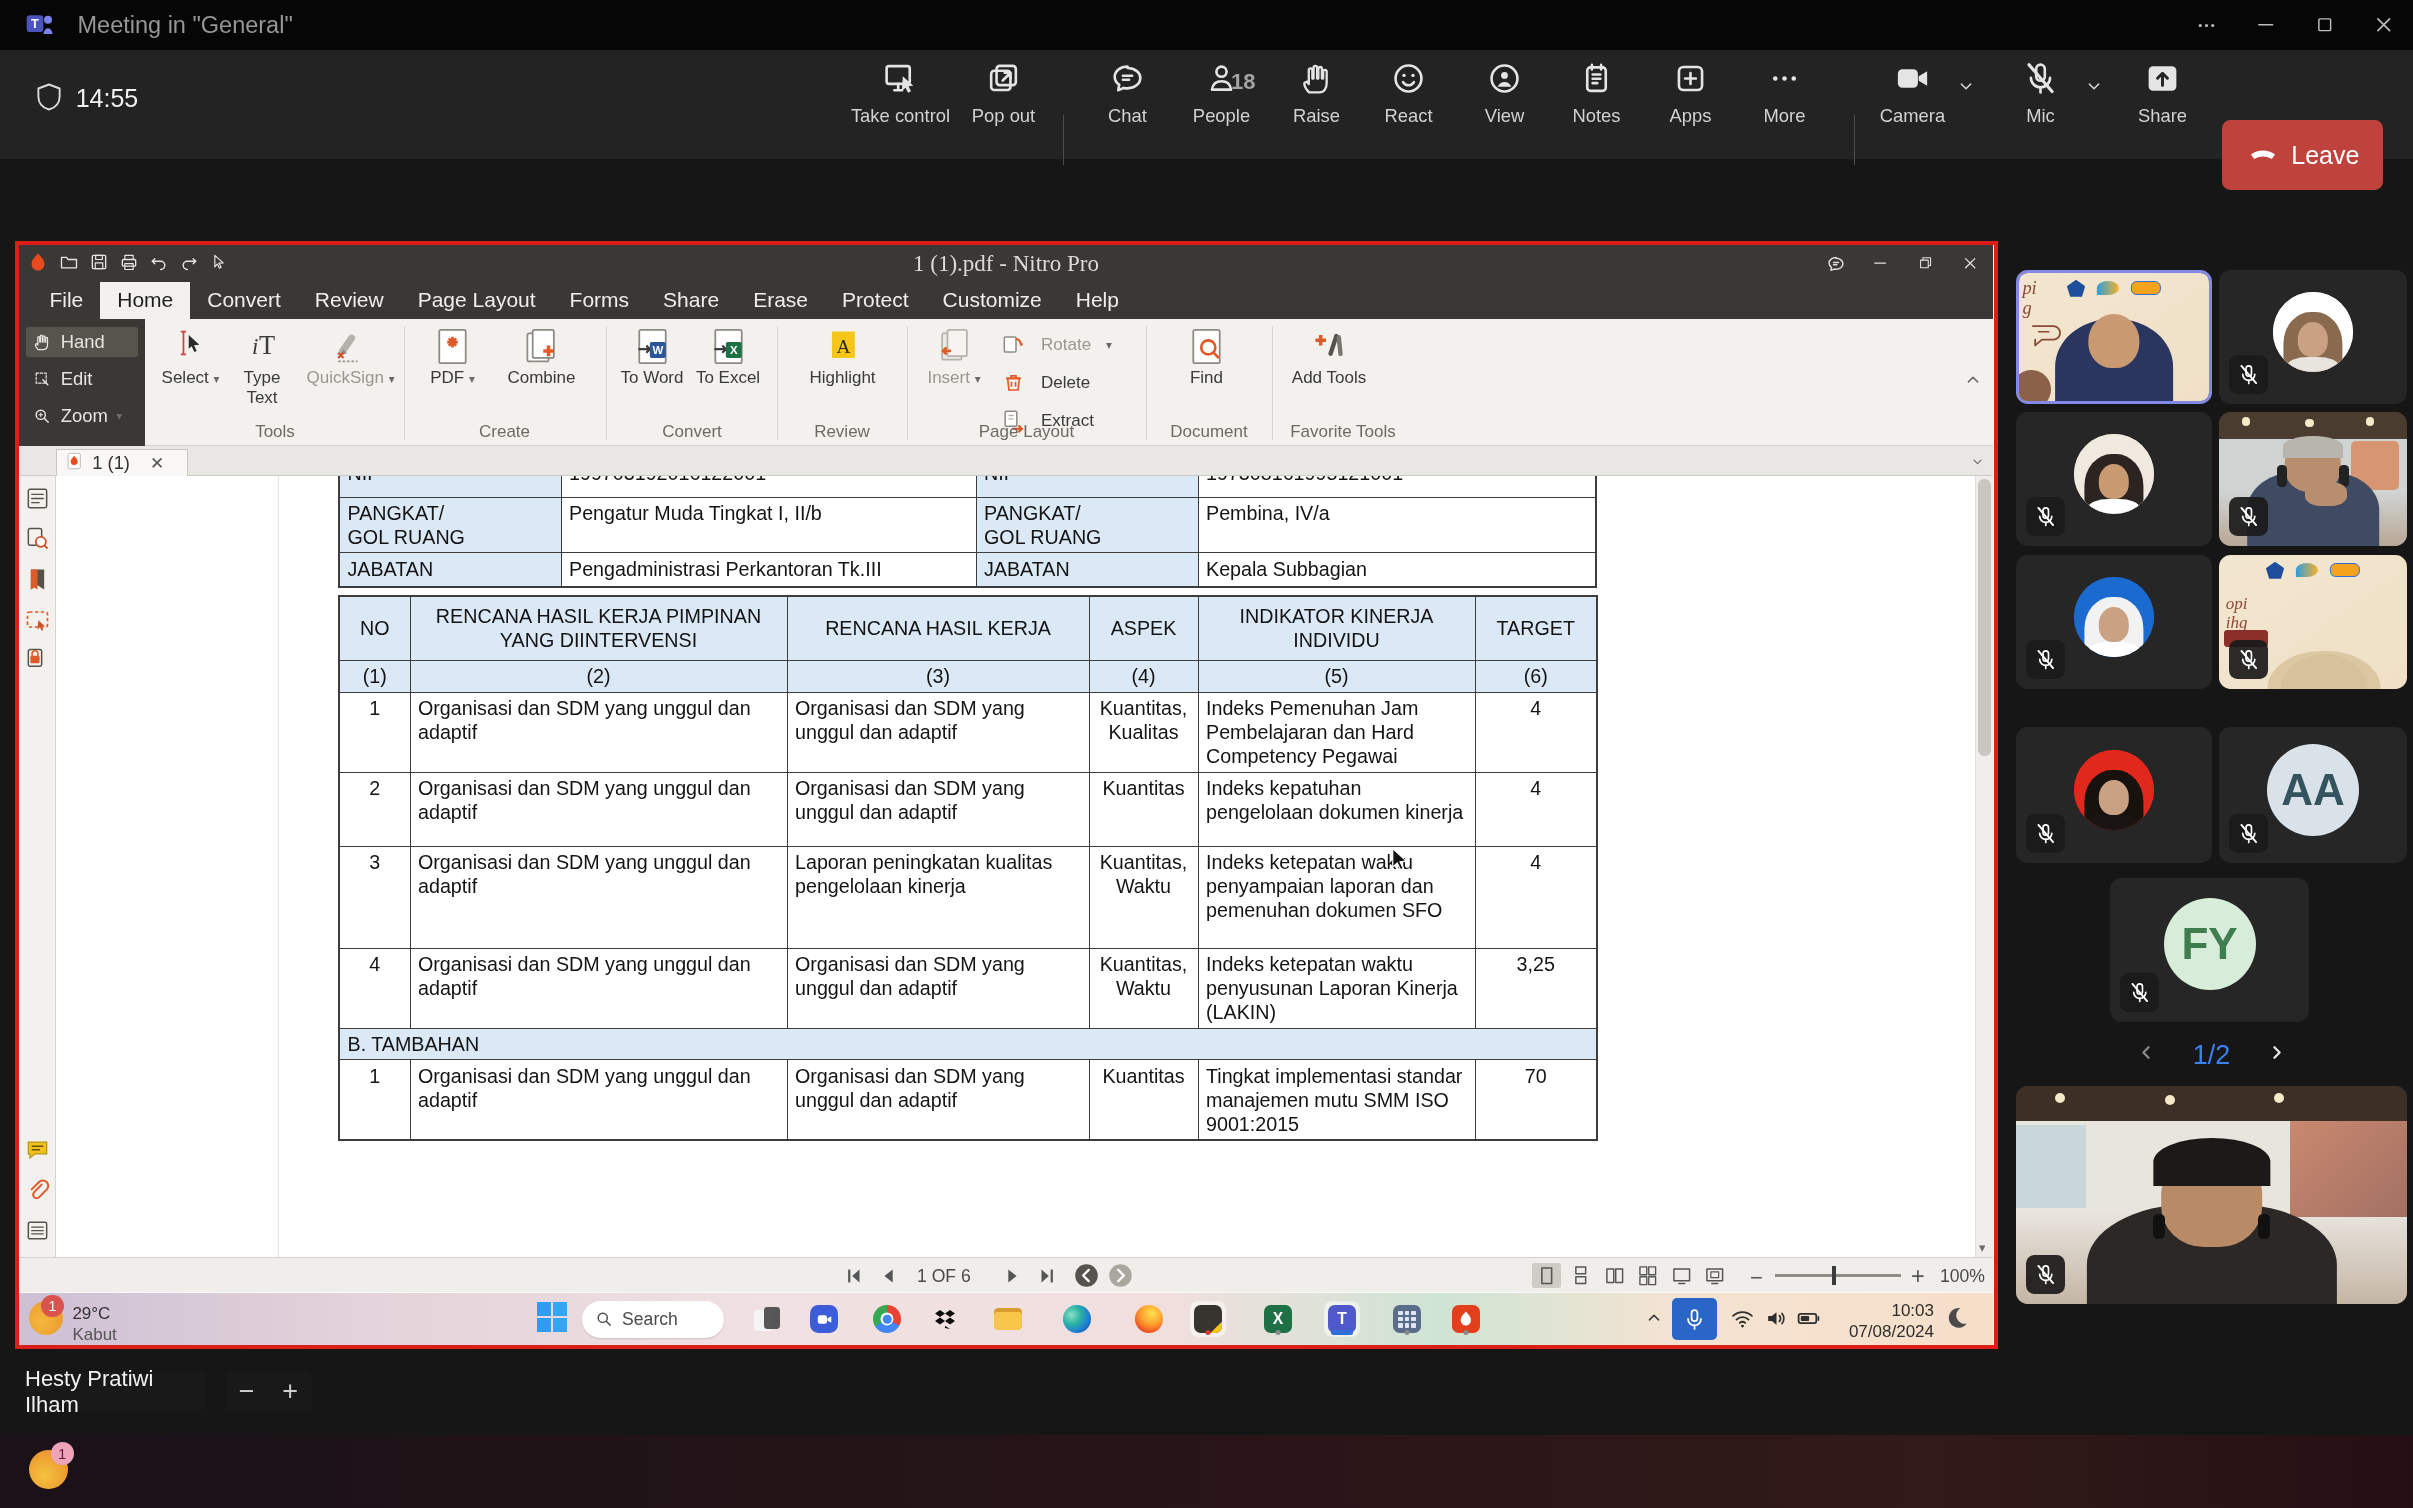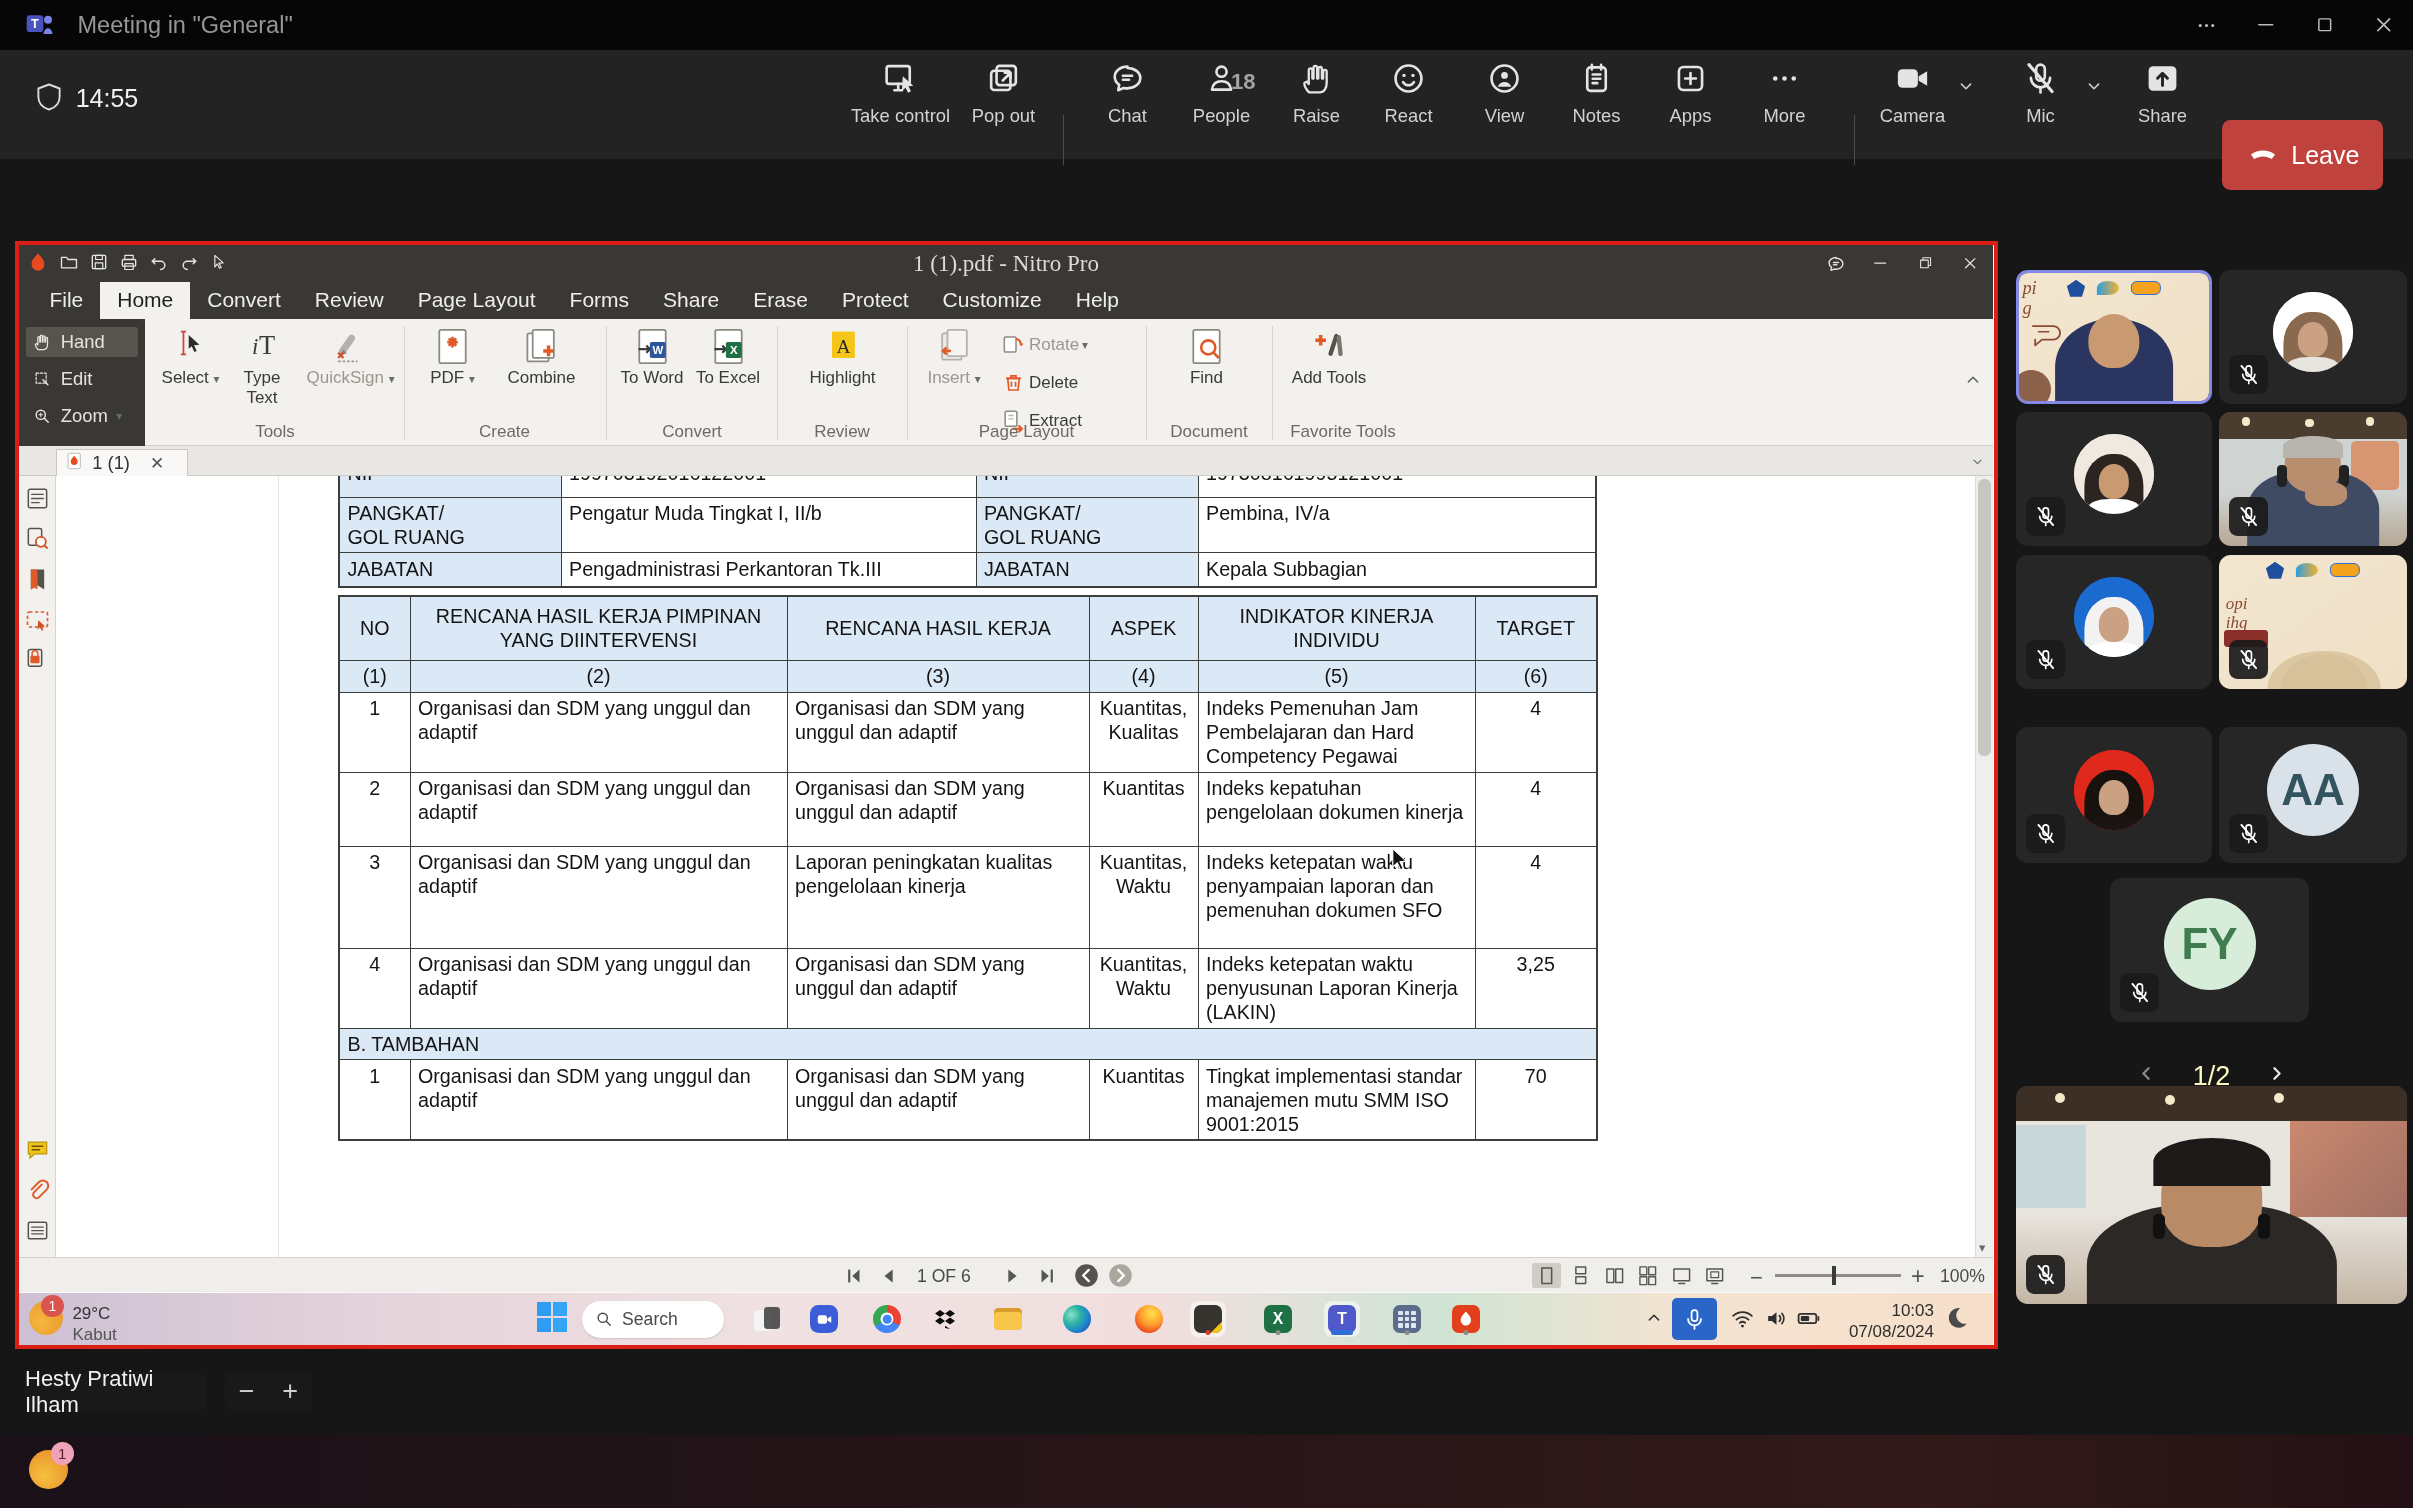--- a/index.html
+++ b/index.html
@@ -26,21 +26,21 @@
   .mtab{color:#efeeec;font-size:21px;padding:6.7px 17px;white-space:nowrap;}
   .mtab.active{background:#f3f1ee;color:#1e1e1e;}
   #n-ribbon{left:0;top:74px;width:1974px;height:127px;background:#f3f1ee;border-bottom:0.8px solid #d5d2cd;box-sizing:border-box;}
   #n-sidepanel{position:absolute;left:0;top:0;width:126px;height:127px;background:#3a3835;}
   .sptool{position:absolute;left:6.7px;width:112px;height:30px;display:flex;align-items:center;gap:8.4px;color:#e6e4e0;font-size:18.4px;padding-left:6.7px;box-sizing:border-box;border-radius:2.5px;}
   .sptool.active{background:#57544e;}
   .rgroup-label{position:absolute;bottom:3.4px;font-size:17px;color:#6e6a63;text-align:center;}
   .rsep{position:absolute;top:6.7px;width:0.8px;height:114px;background:#d8d5d0;}
   .rbtn{position:absolute;top:5px;display:flex;flex-direction:column;align-items:center;color:#3a3a3a;font-size:17px;text-align:center;line-height:1.15;}
   .rbtn .ric{height:44px;display:flex;align-items:center;justify-content:center;}
-  .rsmall{position:absolute;display:flex;align-items:center;gap:3px;font-size:17px;color:#3a3a3a;}
+  .rsmall{position:absolute;display:flex;align-items:center;gap:15px;font-size:17px;color:#3a3a3a;}
   .gray{color:#9a978f;}
   .dd{font-size:11.7px;color:#6a6a6a;}
   #n-tabbar{left:0;top:201px;width:1974px;height:30px;background:#e9e7e4;border-bottom:0.8px solid #cfccc7;box-sizing:border-box;}
   #doc-tab{position:absolute;left:37px;top:3.4px;width:132px;height:27px;background:#f9f8f6;border:0.8px solid #c9c6c1;border-bottom:none;display:flex;align-items:center;gap:8.4px;padding:0 8.4px;box-sizing:border-box;font-size:18.4px;color:#333;}
   #n-docarea{left:0;top:231px;width:1974px;height:781px;background:#fbfafa;overflow:hidden;}
   #left-strip{position:absolute;left:0;top:0;width:37px;height:781px;background:#f3f1ee;border-right:0.8px solid #d8d5d0;box-sizing:border-box;}
   .stripicon{position:absolute;left:5.9px;width:25px;height:25px;}
   #pdf-page{position:absolute;left:37px;top:0;right:18.4px;bottom:0;background:#fff;overflow:hidden;}
   #page-edge{position:absolute;left:222px;top:0;width:0.8px;height:100%;background:#e6e4e1;}
   #v-scroll{position:absolute;right:0;top:0;width:18.4px;height:781px;background:#f0eeec;border-left:0.8px solid #ddd;box-sizing:border-box;}
@@ -53,21 +53,21 @@
   #n-statusbar{left:0;top:1012px;width:1974px;height:35px;background:#f0eeeb;border-top:0.8px solid #d5d2cd;box-sizing:border-box;}
   .navic{position:absolute;top:5px;width:28.5px;height:25px;display:flex;align-items:center;justify-content:center;}
   #inner-taskbar{left:0;top:1048px;width:1974px;height:52px;background:linear-gradient(90deg,#cdc0d4 0%,#e4d3da 18%,#f0e1e2 38%,#f1dfde 58%,#cfe4d4 72%,#f4e3d2 84%,#f6dfc9 100%);}
   .itk-ic{position:absolute;top:9.2px;width:34px;height:34px;border-radius:6.7px;}
   .rundot{position:absolute;bottom:1.7px;left:50%;transform:translateX(-50%);width:5px;height:5px;border-radius:2.5px;background:#8a8a8a;}
   
   .tile{position:absolute;border-radius:11.7px;background:#262626;overflow:hidden;}
   .micbadge{position:absolute;left:10px;bottom:10px;width:39px;height:39px;border-radius:8.4px;background:rgba(26,26,26,.92);display:flex;align-items:center;justify-content:center;}
   .avcircle{position:absolute;left:50%;top:46%;transform:translate(-50%,-50%);border-radius:50%;overflow:hidden;}
   .initials{display:flex;align-items:center;justify-content:center;font-size:45px;font-weight:bold;width:100%;height:100%;}
-  #pager{position:absolute;left:2016px;top:1037px;width:391px;height:37px;display:flex;align-items:center;justify-content:center;gap:34px;color:#fef9c3;font-size:27px;margin-top:21px;}
+  #pager{position:absolute;left:2016px;top:1037px;width:391px;height:37px;display:flex;align-items:center;justify-content:center;gap:34px;color:#3b82f6;font-size:27px;}
   #presenter-pill{position:absolute;left:25px;top:1372px;width:181px;height:39px;background:#191919;border-radius:6.7px;display:flex;align-items:center;justify-content:center;color:#f2f2f2;font-size:22px;}
   #zoom-pill{position:absolute;left:225px;top:1372px;width:87px;height:39px;background:#191919;border-radius:6.7px;display:flex;align-items:center;justify-content:space-around;color:#cfcfcf;font-size:27px;}
   
   #outer-taskbar{left:0;top:1435px;width:2413px;height:74px;background:linear-gradient(90deg,#1a1119 0%,#201317 25%,#2a1518 55%,#311a18 80%,#241014 100%);}
   .badge{position:absolute;min-width:23.5px;height:23.5px;border-radius:11.7px;background:#d9544f;color:#fff;font-size:15px;display:flex;align-items:center;justify-content:center;padding:0 3.4px;box-sizing:border-box;}
   #i-clock{position:absolute;right:59px;top:6.7px;text-align:right;color:#2e2e2e;font-size:17px;line-height:1.25;}
 </style>
 </head>
 <body>
 

